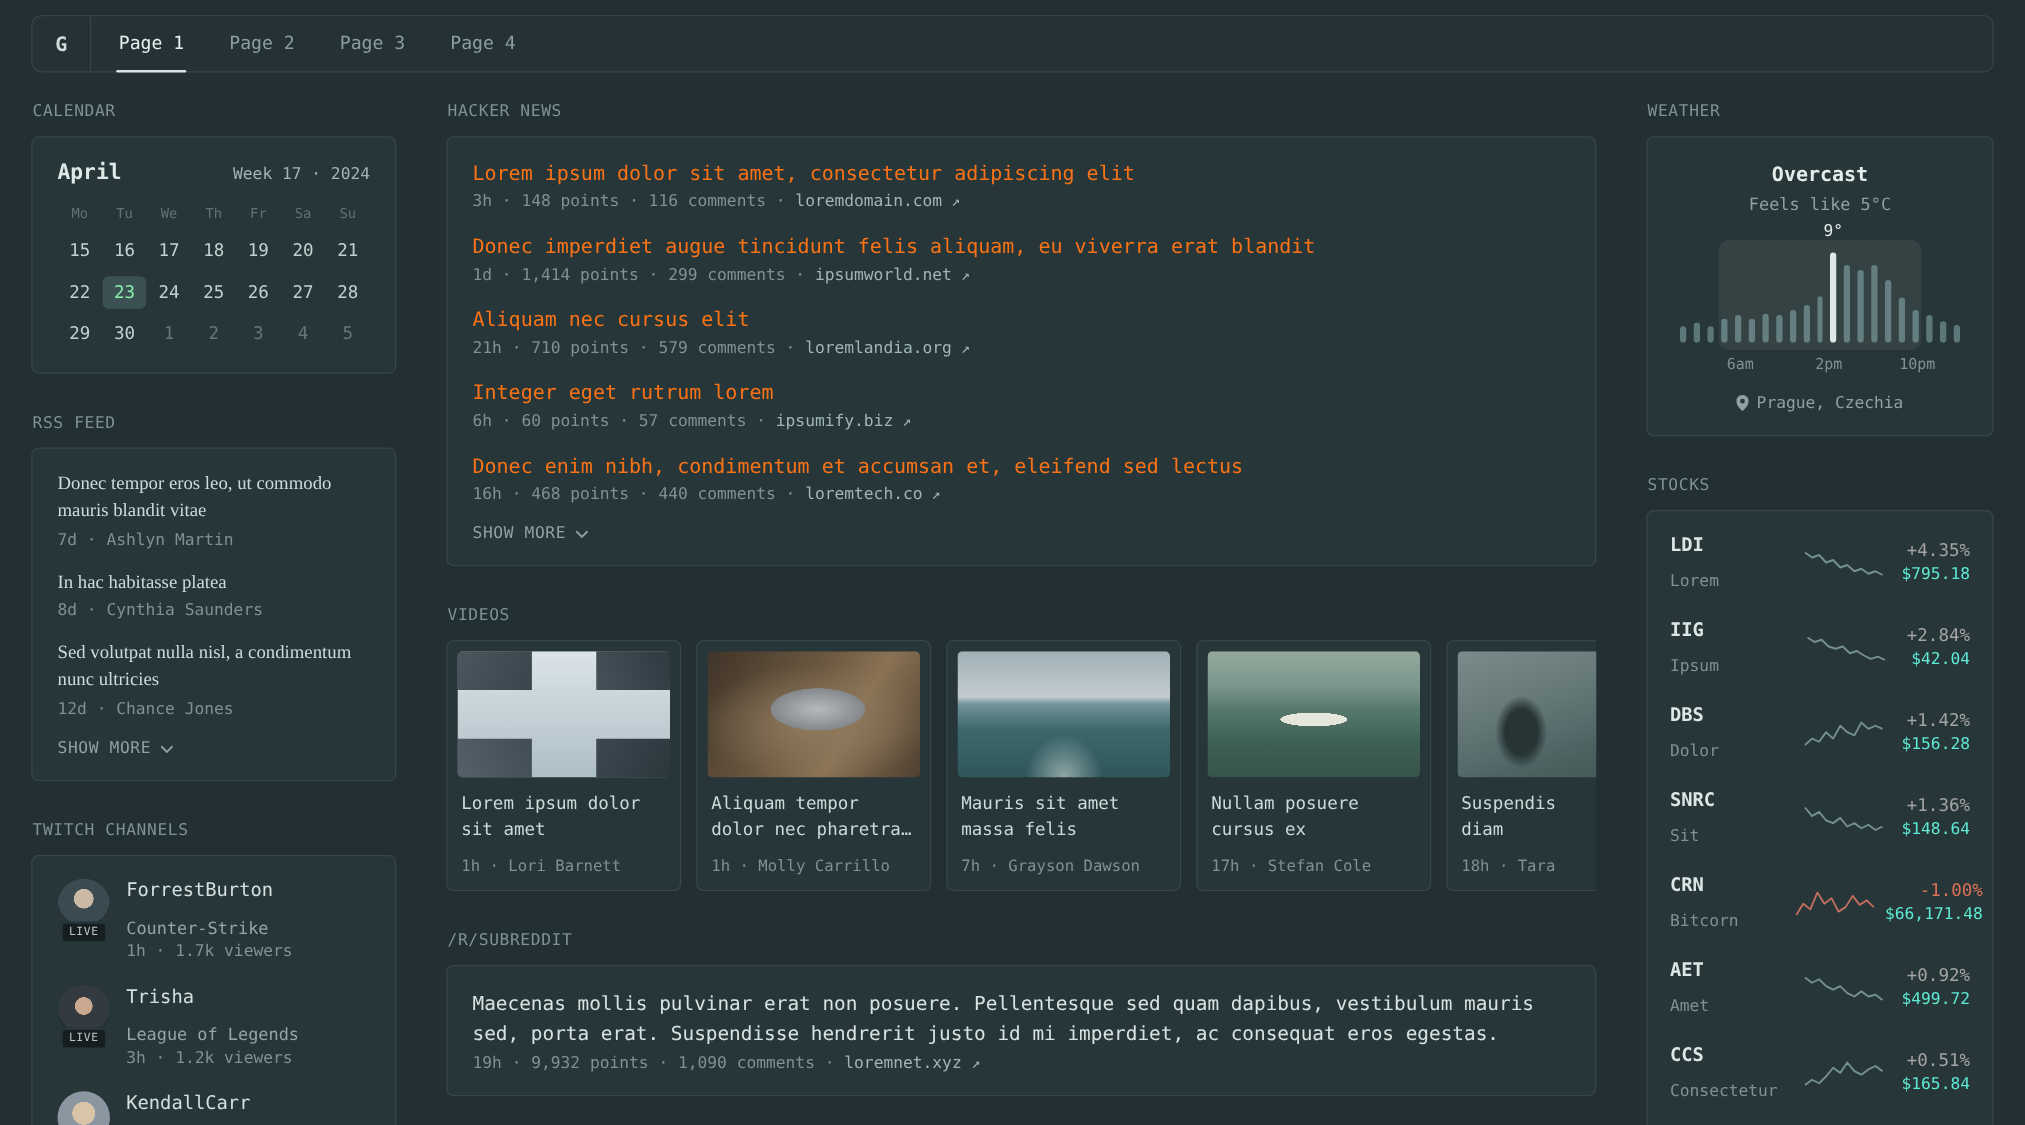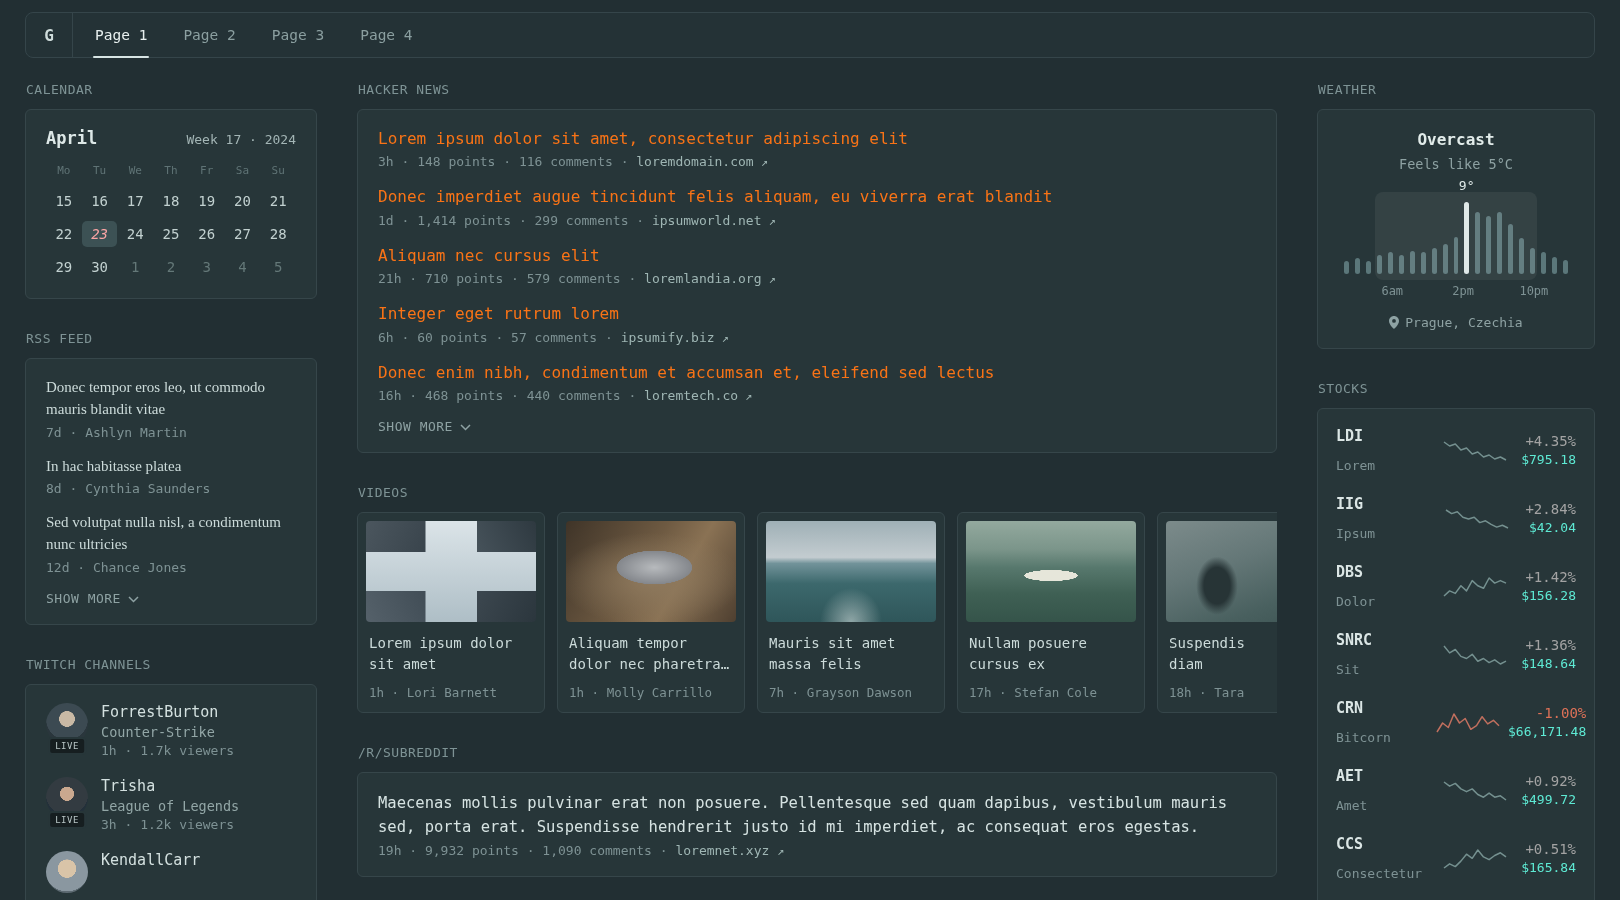--- a/index.html
+++ b/index.html
@@ -55,21 +55,21 @@
   .cal-head { display:flex; justify-content:space-between; align-items:baseline; }
   .cal-month { font-size:17px; font-weight:bold; color:#dde8e7; }
   .cal-week  { font-size:13px; color:#a3b5b5; }
   .cal-grid {
     display:grid; grid-template-columns:repeat(7,1fr); row-gap:7px;
     margin-top:16px; text-align:center;
   }
   .cal-wd  { font-size:11px; color:#5f7375; padding-bottom:4px; }
   .cal-day { font-size:14px; color:#c2d1d0; padding:5px 0; border-radius:5px; }
   .cal-day.muted { color:#647878; }
-  .cal-day.today { background:#3c5154; color:#fca5a5;font-style:italic; }
+  .cal-day.today { background:#3c5154; color:#86efac; }
 
   
   .item-title { font-size:15px; line-height:1.45; color:#ccdbda;font-family:Liberation Serif, serif; }
   .item-meta  { font-size:13px; color:#7e9294; margin-top:4px; }
   .rss-item + .rss-item { margin-top:16px; }
 
   .show-more {
     margin-top:16px; font-size:13px; letter-spacing:.5px; color:#8ea2a3;
     display:flex; align-items:center; gap:7px;
   }
@@ -82,21 +82,21 @@
   .tw-avatar { width:42px; height:42px; border-radius:50%; }
   .av-forrest { background:radial-gradient(circle at 50% 38%, #c9b9a5 0 23%, #3c4a52 24% 62%, #2a363c 63%); }
   .av-trisha  { background:radial-gradient(circle at 50% 40%, #caa88f 0 21%, #333b41 22% 64%, #23303a 65%); }
   .av-kendall { background:radial-gradient(circle at 50% 42%, #d9c4a8 0 28%, #8a97a0 29% 70%, #5d6a72 71%); }
   .live-badge {
     position:absolute; left:50%; transform:translateX(-50%); bottom:-2px;
     background:#161e20; color:#b9c6c6; font-size:9px; letter-spacing:.5px;
     padding:2px 5px; border-radius:4px; border:2px solid #273639;
   }
   .tw-name { font-size:15px; color:#d3e0df; }
-  .tw-game { font-size:13.5px; color:#93a7a7; margin-top:3px; }
+  .tw-game { font-size:13.5px; color:#93a7a7; margin-top:14px; }
   .tw-meta { font-size:13px; color:#7e9294; margin-top:3px; }
 
   
   .hn-item + .hn-item { margin-top:17px; }
   .hn-title { font-size:16px; color:#f97316; line-height:1.4; }
   .domain-link { color:#9fb6b4; }
   .ext-arrow { color:#9fb6b4; font-size:12px; }
   .sr-title { font-size:15.5px; color:#d6e3e2; line-height:1.55; }
 
   

